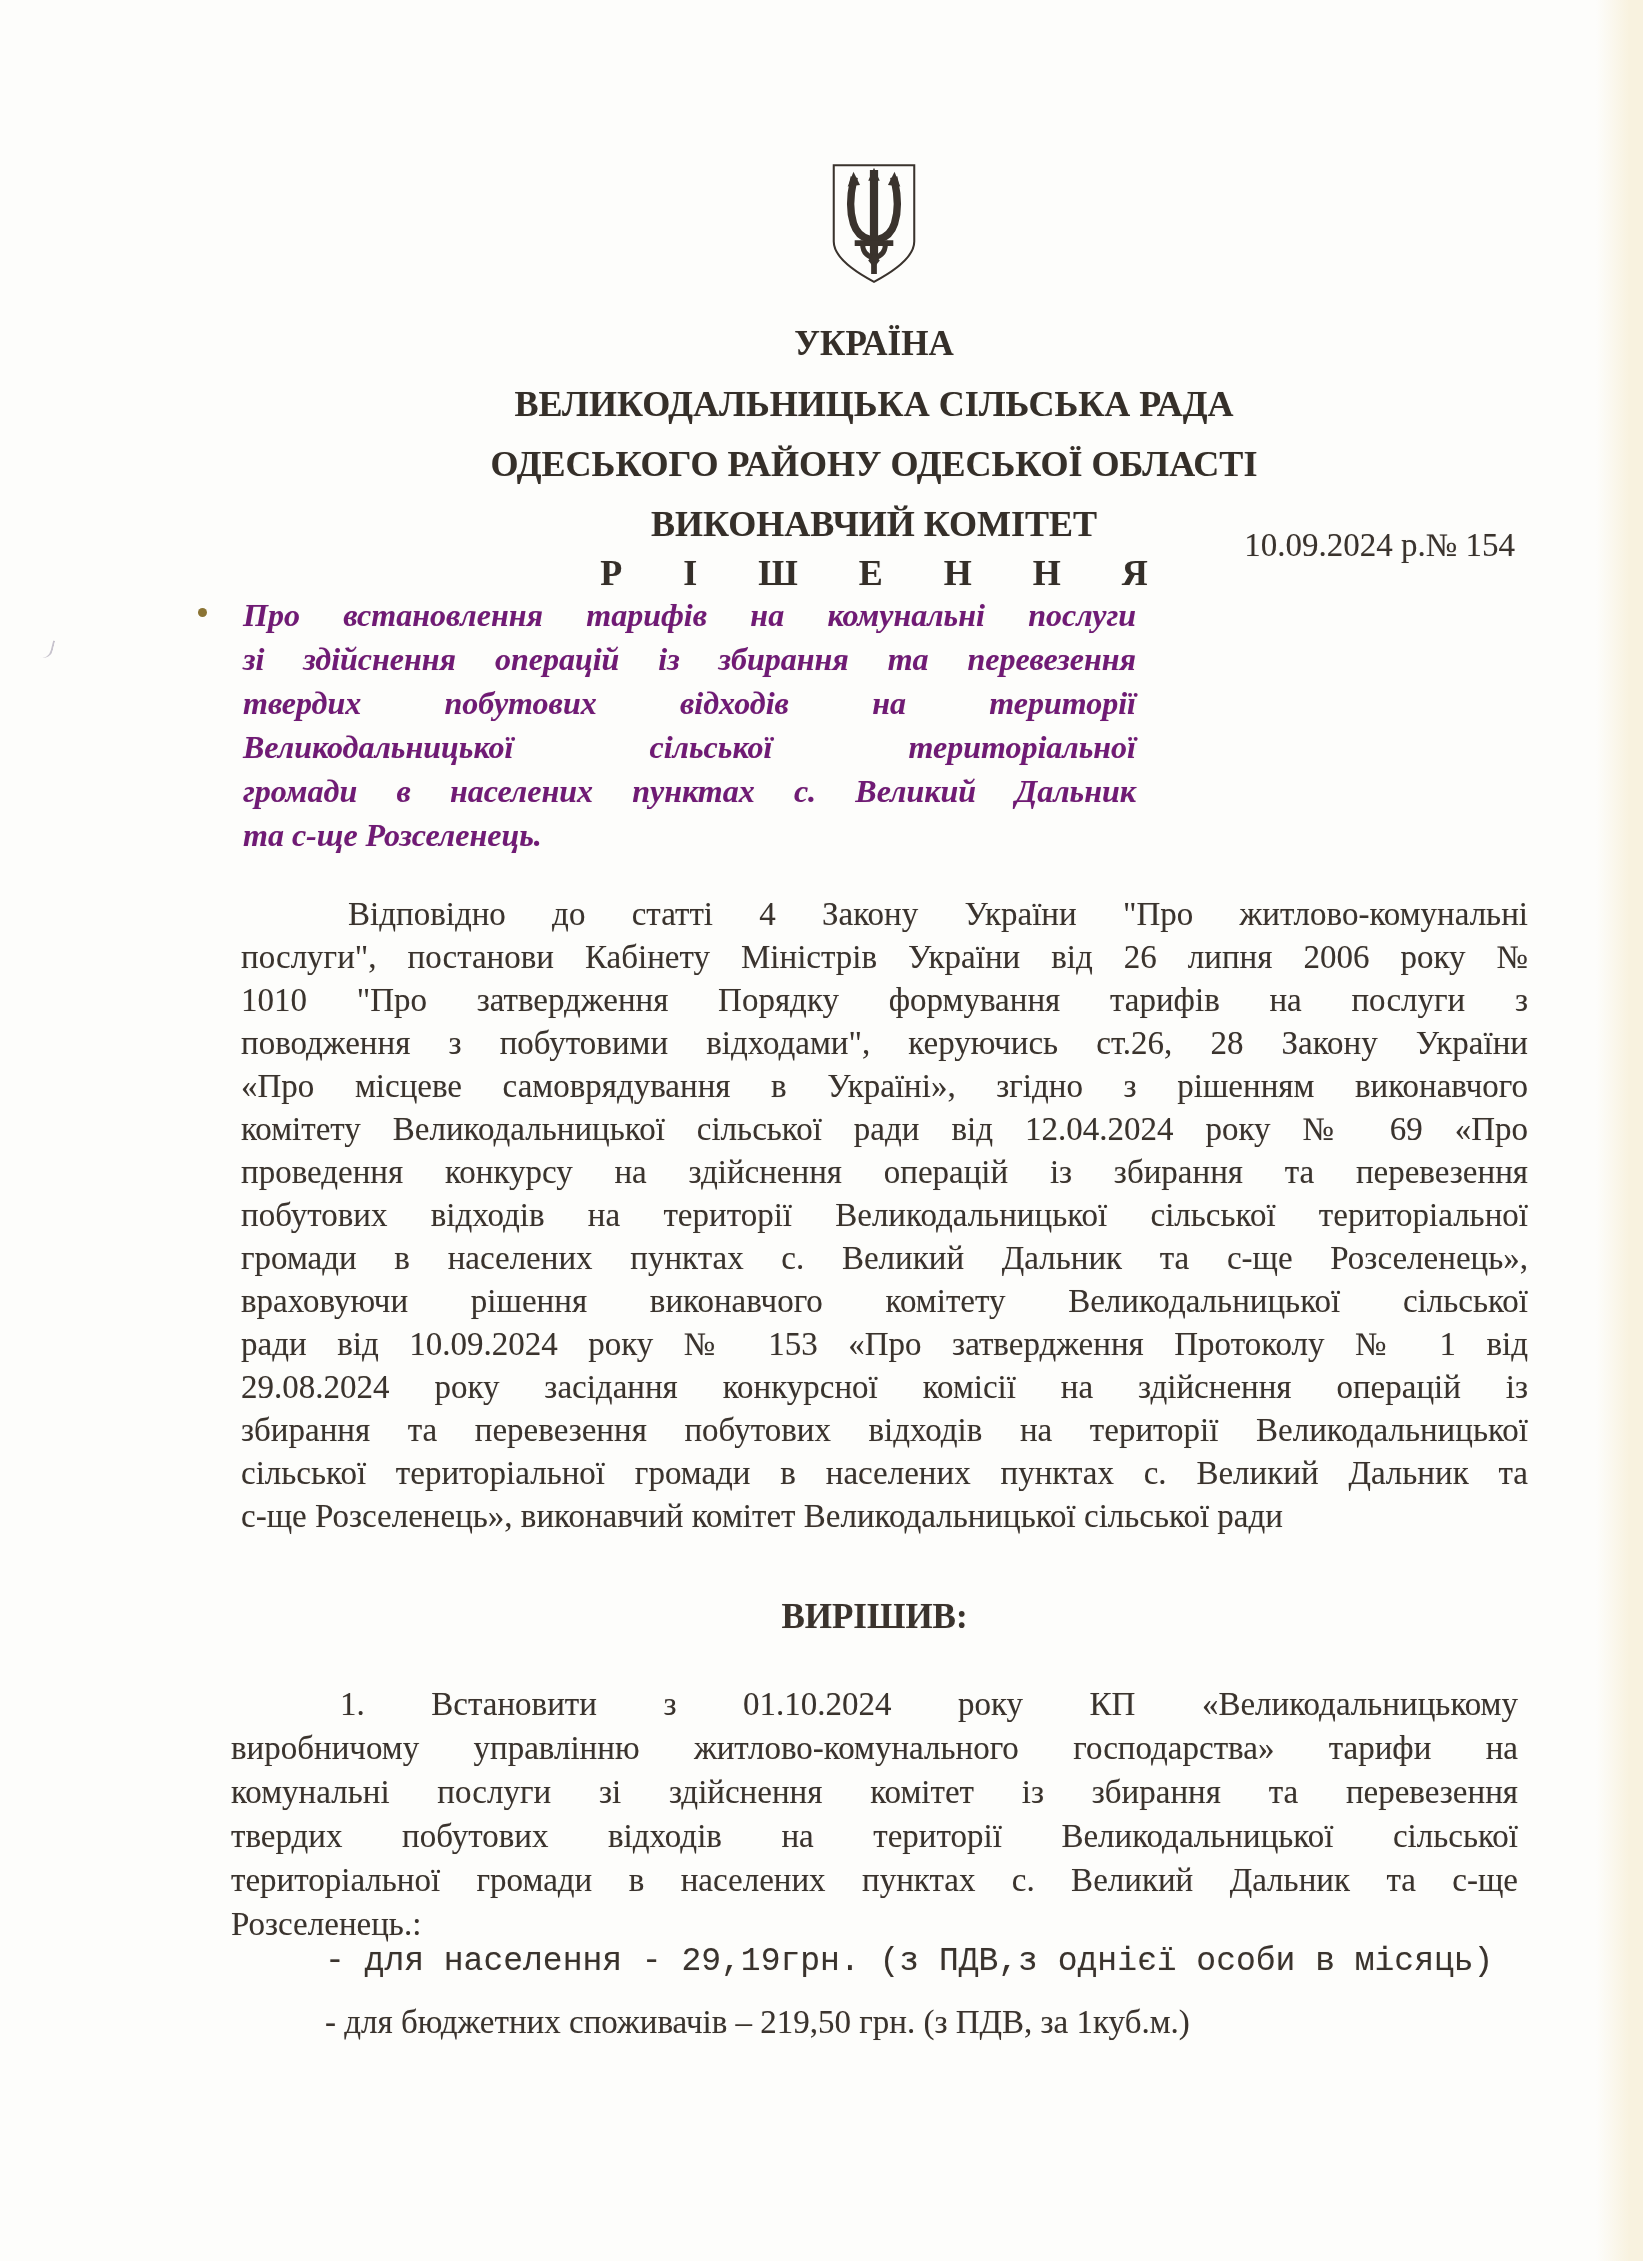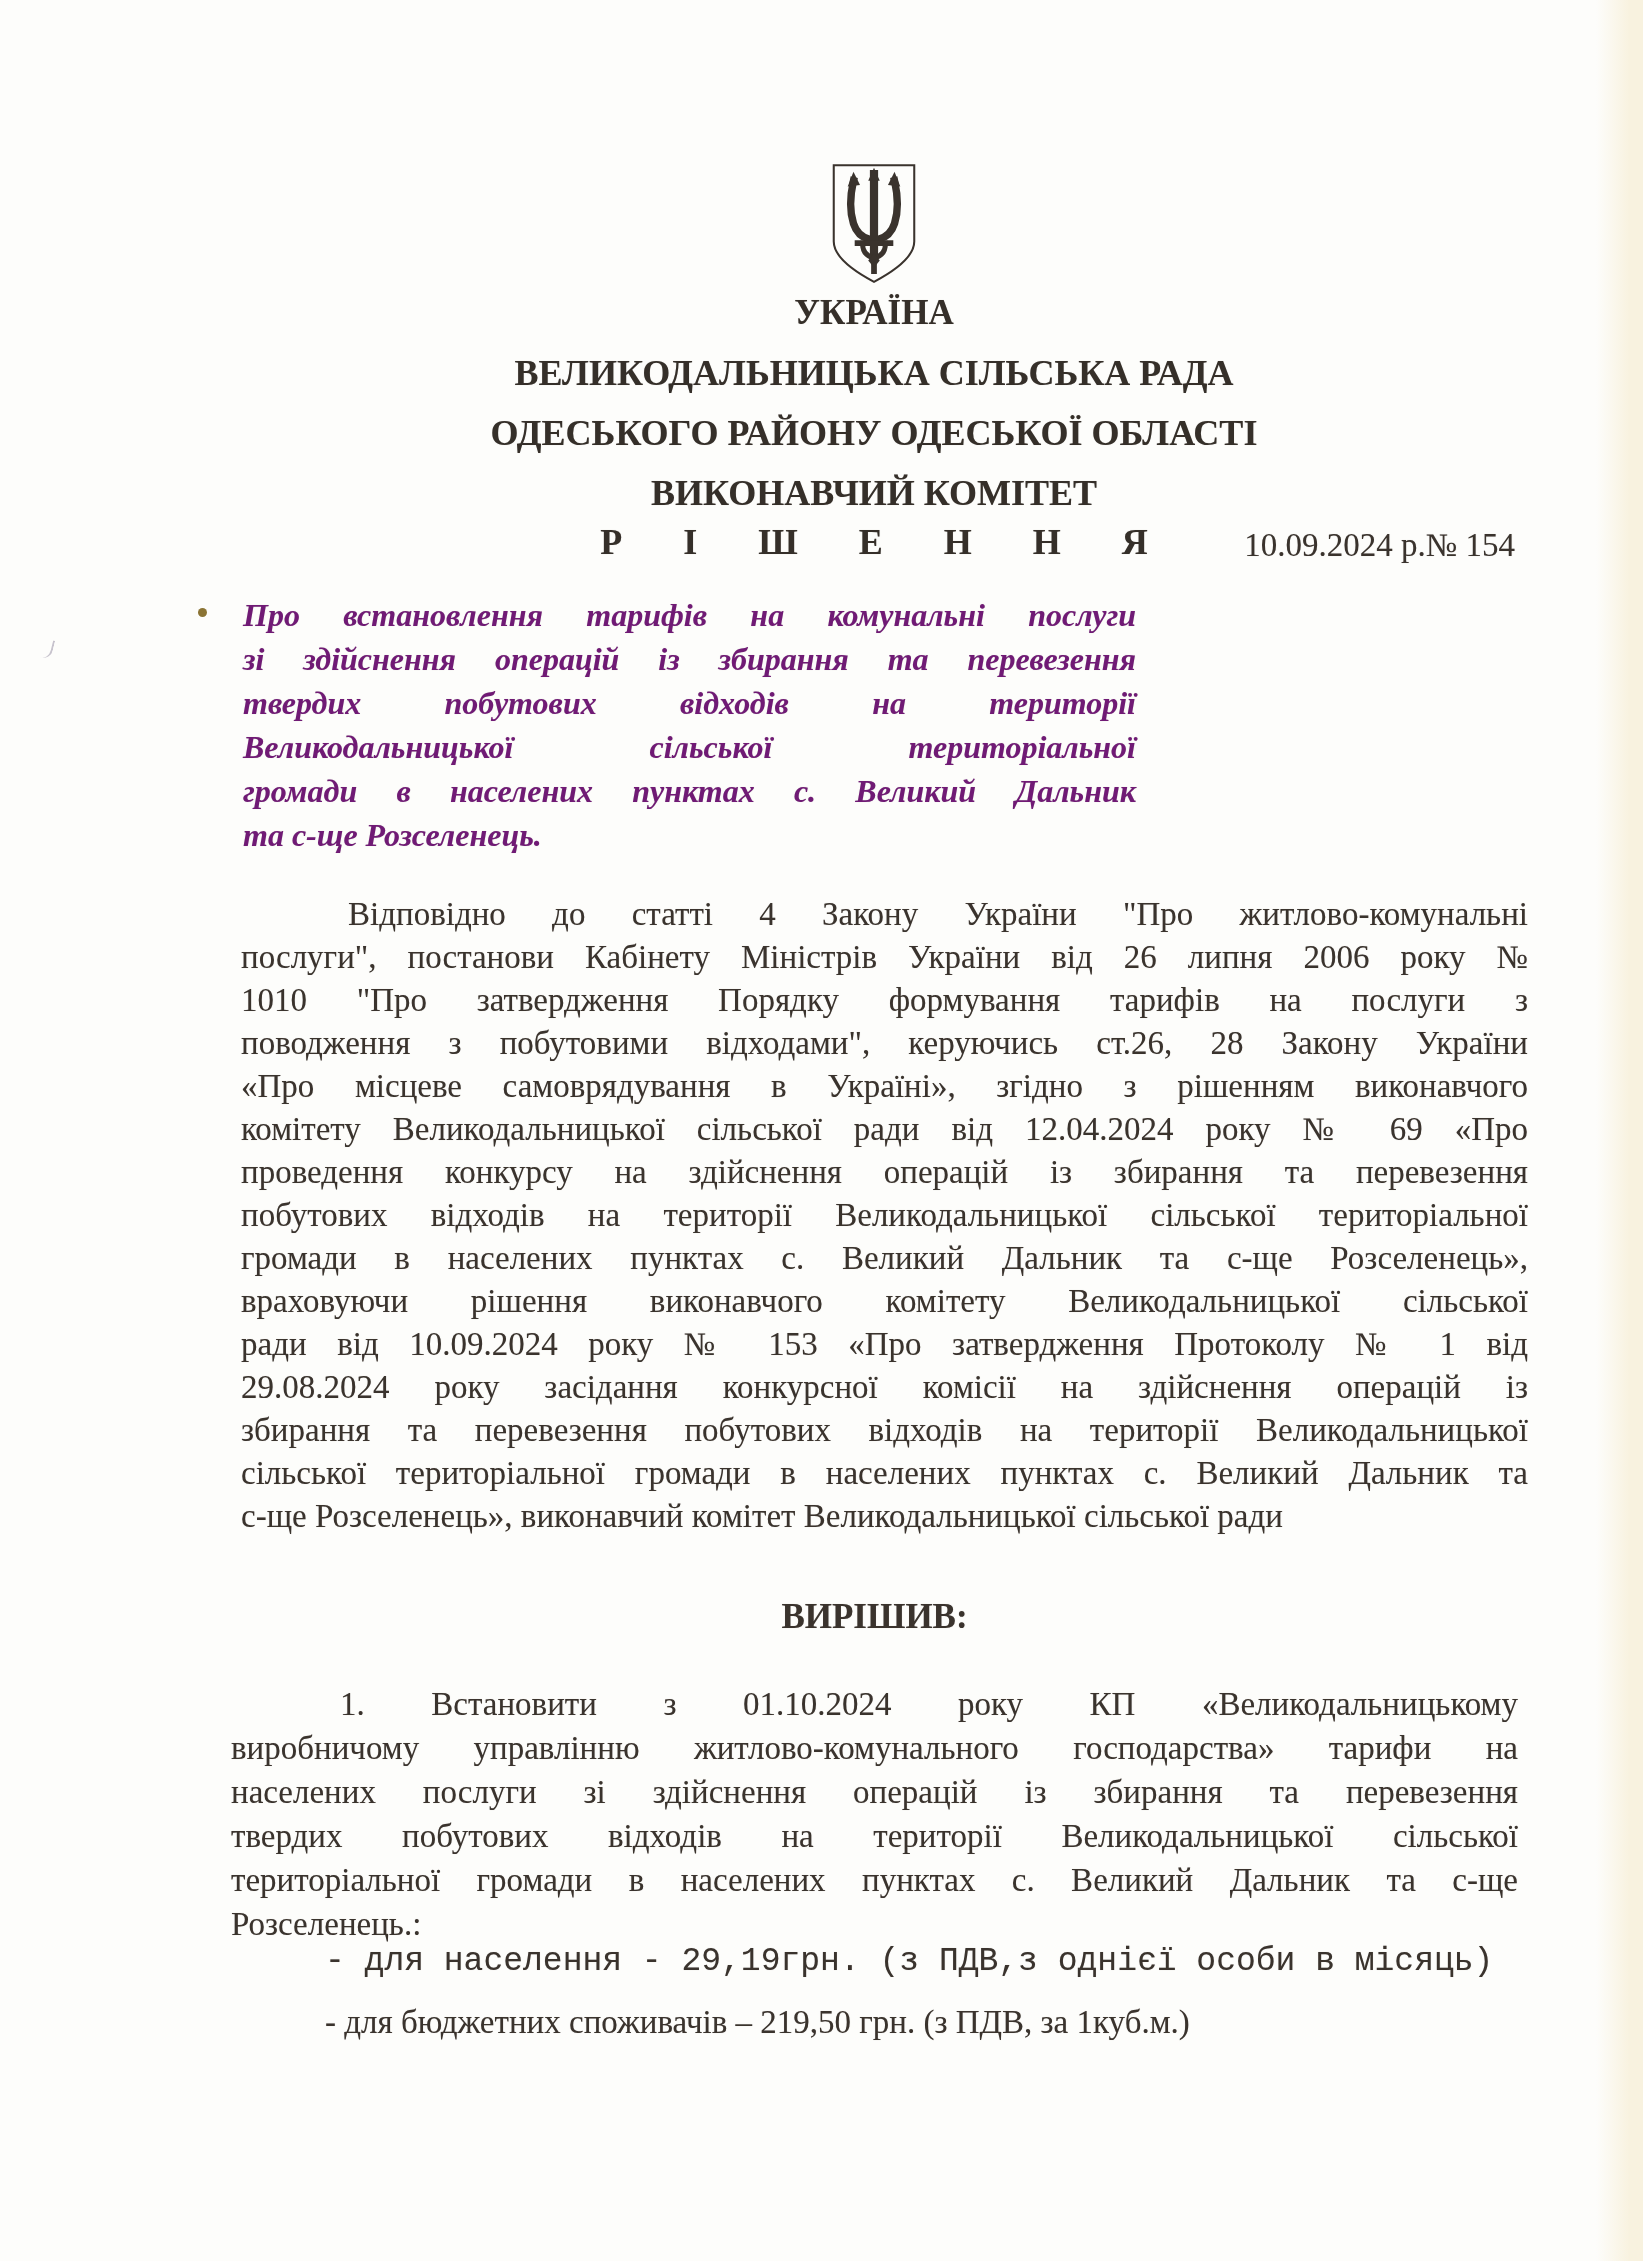--- a/index.html
+++ b/index.html
@@ -12,21 +12,21 @@
   }
   .edge-strip{
     position:absolute;top:0;right:0;bottom:0;width:48px;
     background:linear-gradient(to right, rgba(249,243,227,0), #f8f2df 70%);
   }
   .header{
     position:absolute;left:230px;width:1288px;top:161px;
     text-align:center;font-weight:bold;color:#352f29;
   }
   .emblem{display:block;margin:0 auto;width:92px;height:125px;}
-  .h-country{font-size:35px;line-height:48px;margin-top:3px;}
+  .h-country{font-size:35px;line-height:48px;margin-top:34px;}
   .h-line{font-size:36px;line-height:48px;margin-top:12px;}
   .h-doctype{font-size:36px;line-height:51px;letter-spacing:26px;margin-left:26px;}
   .meta-row{
     position:absolute;left:212px;right:129px;top:526px;
     display:flex;justify-content:flex-end;font-size:33px;line-height:39px;
   }
   .bullet-dot{
     position:absolute;left:198px;top:608px;width:9px;height:9px;
     border-radius:50%;background:#8b7434;text-shadow:none;
   }
@@ -122,21 +122,21 @@
       <div class="line">збирання та перевезення побутових відходів на території Великодальницької</div>
       <div class="line">сільської територіальної громади в населених пунктах с. Великий Дальник та</div>
       <div class="line last">с-ще Розселенець», виконавчий комітет Великодальницької сільської ради</div>
     </div>
 
   <div class="resolved">ВИРІШИВ:</div>
 
   <div class="point1">
       <div class="line first">1. Встановити з 01.10.2024 року КП «Великодальницькому</div>
       <div class="line">виробничому управлінню житлово-комунального господарства» тарифи на</div>
-      <div class="line">населених послуги зі здійснення операцій із збирання та перевезення</div>
+      <div class="line">комунальні послуги зі здійснення комітет із збирання та перевезення</div>
       <div class="line">твердих побутових відходів на території Великодальницької сільської</div>
       <div class="line">територіальної громади в населених пунктах с. Великий Дальник та с-ще</div>
       <div class="line last">Розселенець.:</div>
     </div>
 
   <div class="tariff tariff-1">- для населення - 29,19грн. (з ПДВ,з однієї особи в місяць)</div>
   <div class="tariff tariff-2">- для бюджетних споживачів – 219,50 грн. (з ПДВ, за 1куб.м.)</div>
 
 </div>
 

